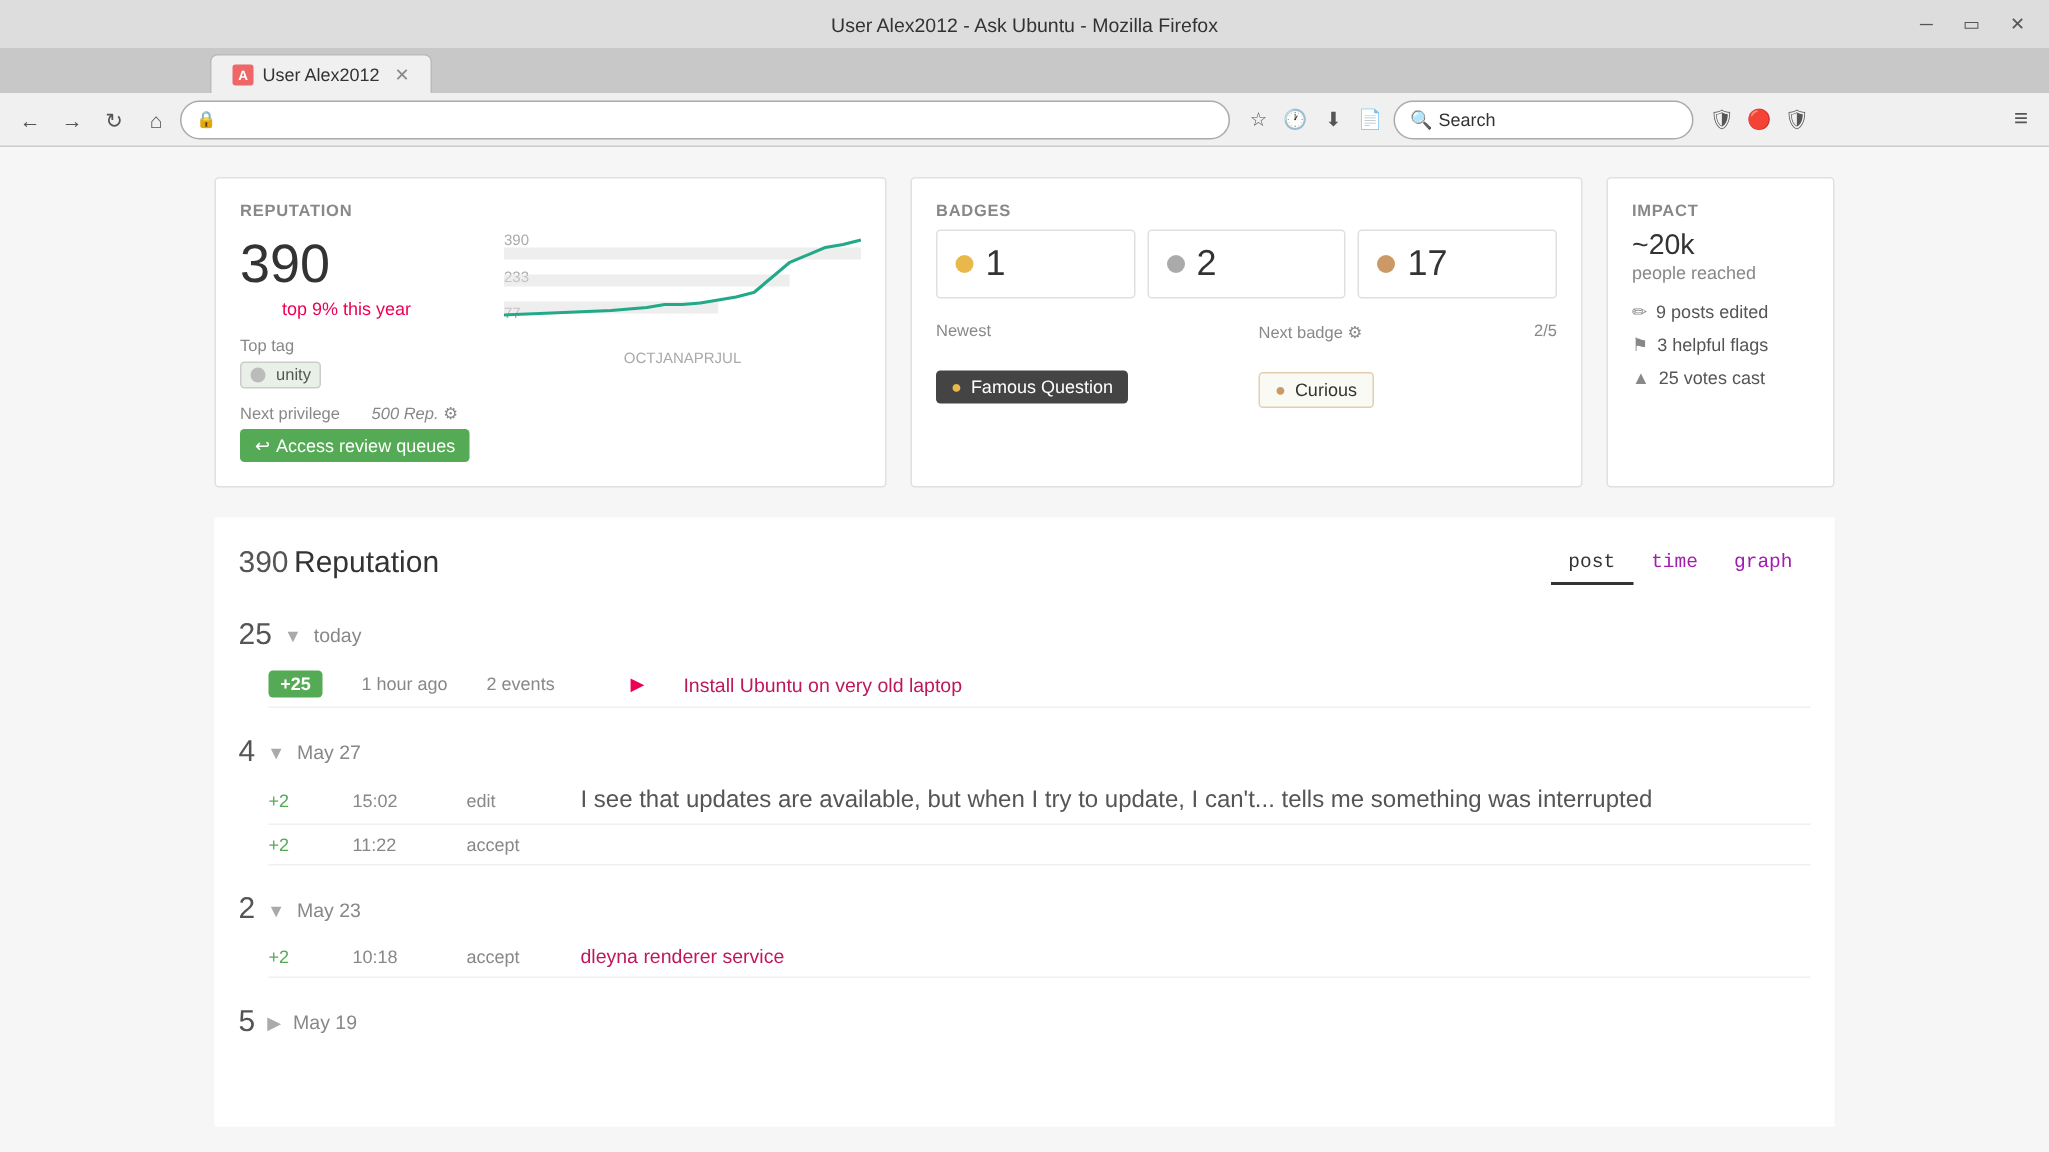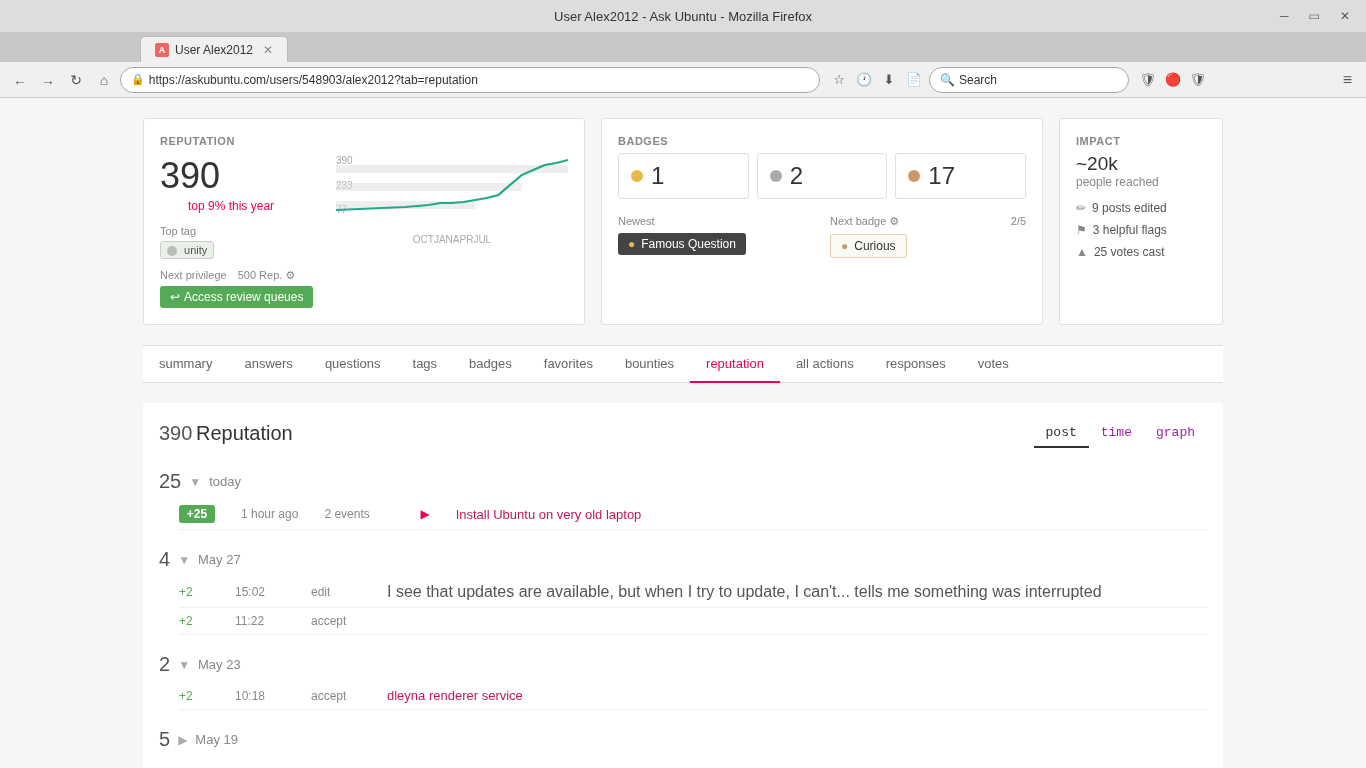--- a/index.html
+++ b/index.html
@@ -54,27 +54,27 @@
     .badges-card { background: white; border: 1px solid #e0e0e0; border-radius: 3px; padding: 16px; flex: 1; }
     .badge-counts { display: flex; gap: 8px; margin-bottom: 16px; }
     .badge-count-item { flex: 1; display: flex; align-items: center; gap: 8px; border: 1px solid #e0e0e0; border-radius: 3px; padding: 8px 12px; }
     .badge-dot { width: 12px; height: 12px; border-radius: 50%; }
     .badge-dot.gold { background: #e8b84b; }
     .badge-dot.silver { background: #aaa; }
     .badge-dot.bronze { background: #c96; }
     .badge-count-num { font-size: 24px; color: #333; font-weight: 300; }
     .badges-bottom { display: flex; gap: 16px; }
     .badges-section { flex: 1; }
-    .badges-section-label { font-size: 11px; color: #888; margin-bottom: 6px; }
+    .badges-section-label { font-size: 11px; color: #888; margin-bottom: 20px; }
     .badge-item { display: inline-flex; align-items: center; gap: 6px; background: #555; color: white; border-radius: 3px; padding: 4px 10px; font-size: 12px; }
     .badge-item.gold-badge { background: #444; }
     .next-badge-item { display: inline-flex; align-items: center; gap: 6px; border: 1px solid #e0d0b0; border-radius: 3px; padding: 4px 10px; font-size: 12px; background: #fafaf5; }
 
     
-    .impact-card { background: white; border: 1px solid #e0e0e0; border-radius: 3px; padding: 16px; width: 164px; }
+    .impact-card { background: white; border: 1px solid #e0e0e0; border-radius: 3px; padding: 16px; width: 152px; }
     .impact-value { font-size: 19px; font-weight: 300; color: #333; }
     .impact-label { font-size: 12px; color: #888; margin-bottom: 12px; }
     .impact-stat { display: flex; align-items: center; gap: 6px; margin-bottom: 8px; font-size: 12px; color: #555; }
     .impact-icon { font-size: 12px; color: #888; }
 
     
     .tabs-bar { display: flex; gap: 0; border-bottom: 1px solid #ddd; margin-bottom: 20px; background: white; border-top: 1px solid #ddd; }
     .tab-item { padding: 10px 16px; font-size: 13px; color: #666; cursor: pointer; text-decoration: none; border-bottom: 2px solid transparent; margin-bottom: -1px; }
     .tab-item.active { color: #e05; border-bottom: 2px solid #e05; font-weight: 500; }
 
@@ -125,21 +125,20 @@
     </div>
   </div>
 
   <div class="nav-bar">
     <div class="nav-btn">←</div>
     <div class="nav-btn">→</div>
     <div class="nav-btn">↻</div>
     <div class="nav-btn">⌂</div>
     <div class="url-bar">
       <span class="lock-icon">🔒</span>
-      <span class="url-text">https://askubuntu.com/users/548903/alex2012?tab=reputation</span>
     </div>
     <div class="toolbar-icons">
       <div class="toolbar-icon">☆</div>
       <div class="toolbar-icon">🕐</div>
       <div class="toolbar-icon">⬇</div>
       <div class="toolbar-icon">📄</div>
     </div>
     <div class="search-bar">
       <span>🔍</span>
       <span>Search</span>
@@ -164,21 +163,21 @@
               <div class="rep-value">390</div>
               <div class="rep-rank">top 9% this year</div>
               <div class="top-tag-label">Top tag</div>
               <div class="tag-badge">
                 <span style="display:inline-block;width:10px;height:10px;background:#bbb;border-radius:50%;margin-right:4px;vertical-align:middle;"></span>
                 <span>unity</span>
               </div>
               <div style="margin-top:10px;">
                 <div class="next-priv-label">
                   <span>Next privilege</span>
-                  <span style="margin-left:8px;">500 Rep.</span>
+                  <span style="margin-left:18px;font-style:italic;">500 Rep.</span>
                   <span class="gear-icon"> ⚙</span>
                 </div>
                 <div class="priv-btn">
                   <span>↩</span>
                   <span>Access review queues</span>
                 </div>
               </div>
             </div>
             <div class="rep-chart">
               <div style="display:flex; gap:8px; height:100%;">
@@ -259,33 +258,20 @@
             <span>3 helpful flags</span>
           </div>
           <div class="impact-stat">
             <span class="impact-icon">▲</span>
             <span>25 votes cast</span>
           </div>
         </div>
 
       </div>
 
-      <div class="tabs-bar">
-        <a class="tab-item" href="#">summary</a>
-        <a class="tab-item" href="#">answers</a>
-        <a class="tab-item" href="#">questions</a>
-        <a class="tab-item" href="#">tags</a>
-        <a class="tab-item" href="#">badges</a>
-        <a class="tab-item" href="#">favorites</a>
-        <a class="tab-item" href="#">bounties</a>
-        <a class="tab-item active" href="#">reputation</a>
-        <a class="tab-item" href="#">all actions</a>
-        <a class="tab-item" href="#">responses</a>
-        <a class="tab-item" href="#">votes</a>
-      </div>
 
       <div class="rep-section">
         <div class="rep-header">
           <div>
             <span style="font-size:20px; color:#555; font-weight:300;">390</span>
             <span style="font-size:20px; color:#333; font-weight:300;">Reputation</span>
           </div>
           <div class="view-tabs">
             <div class="view-tab active">post</div>
             <div class="view-tab">time</div>

